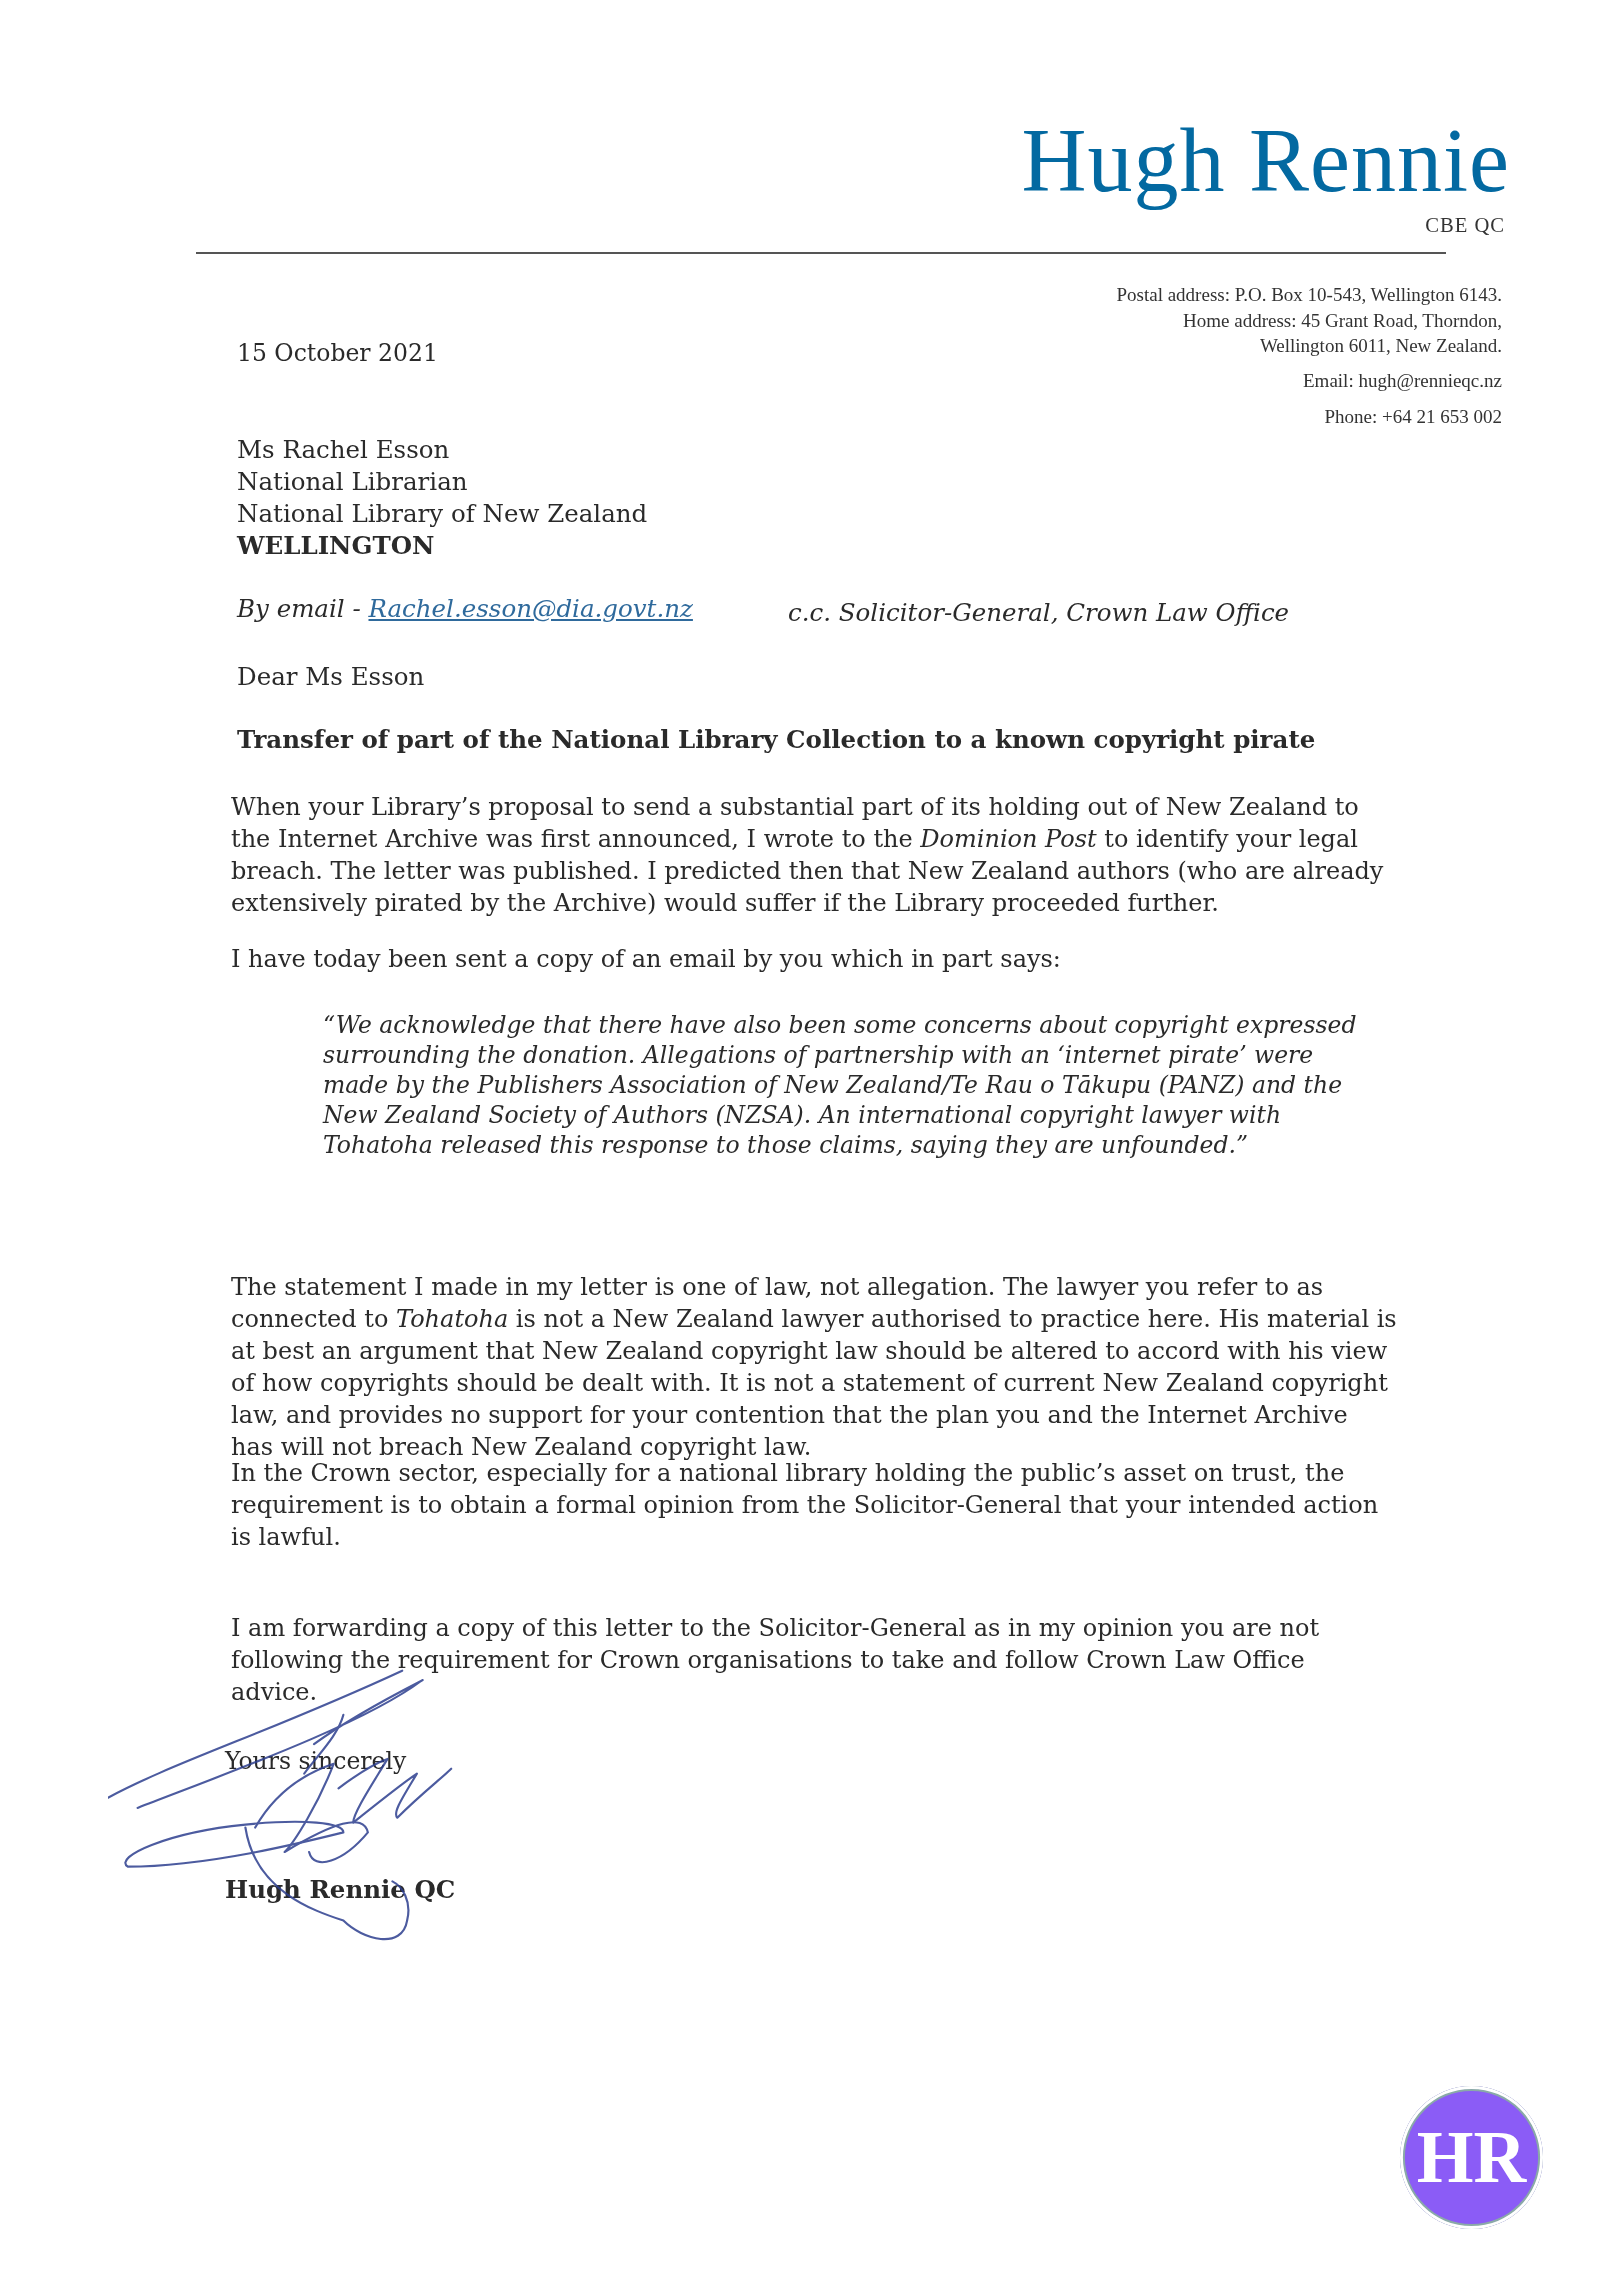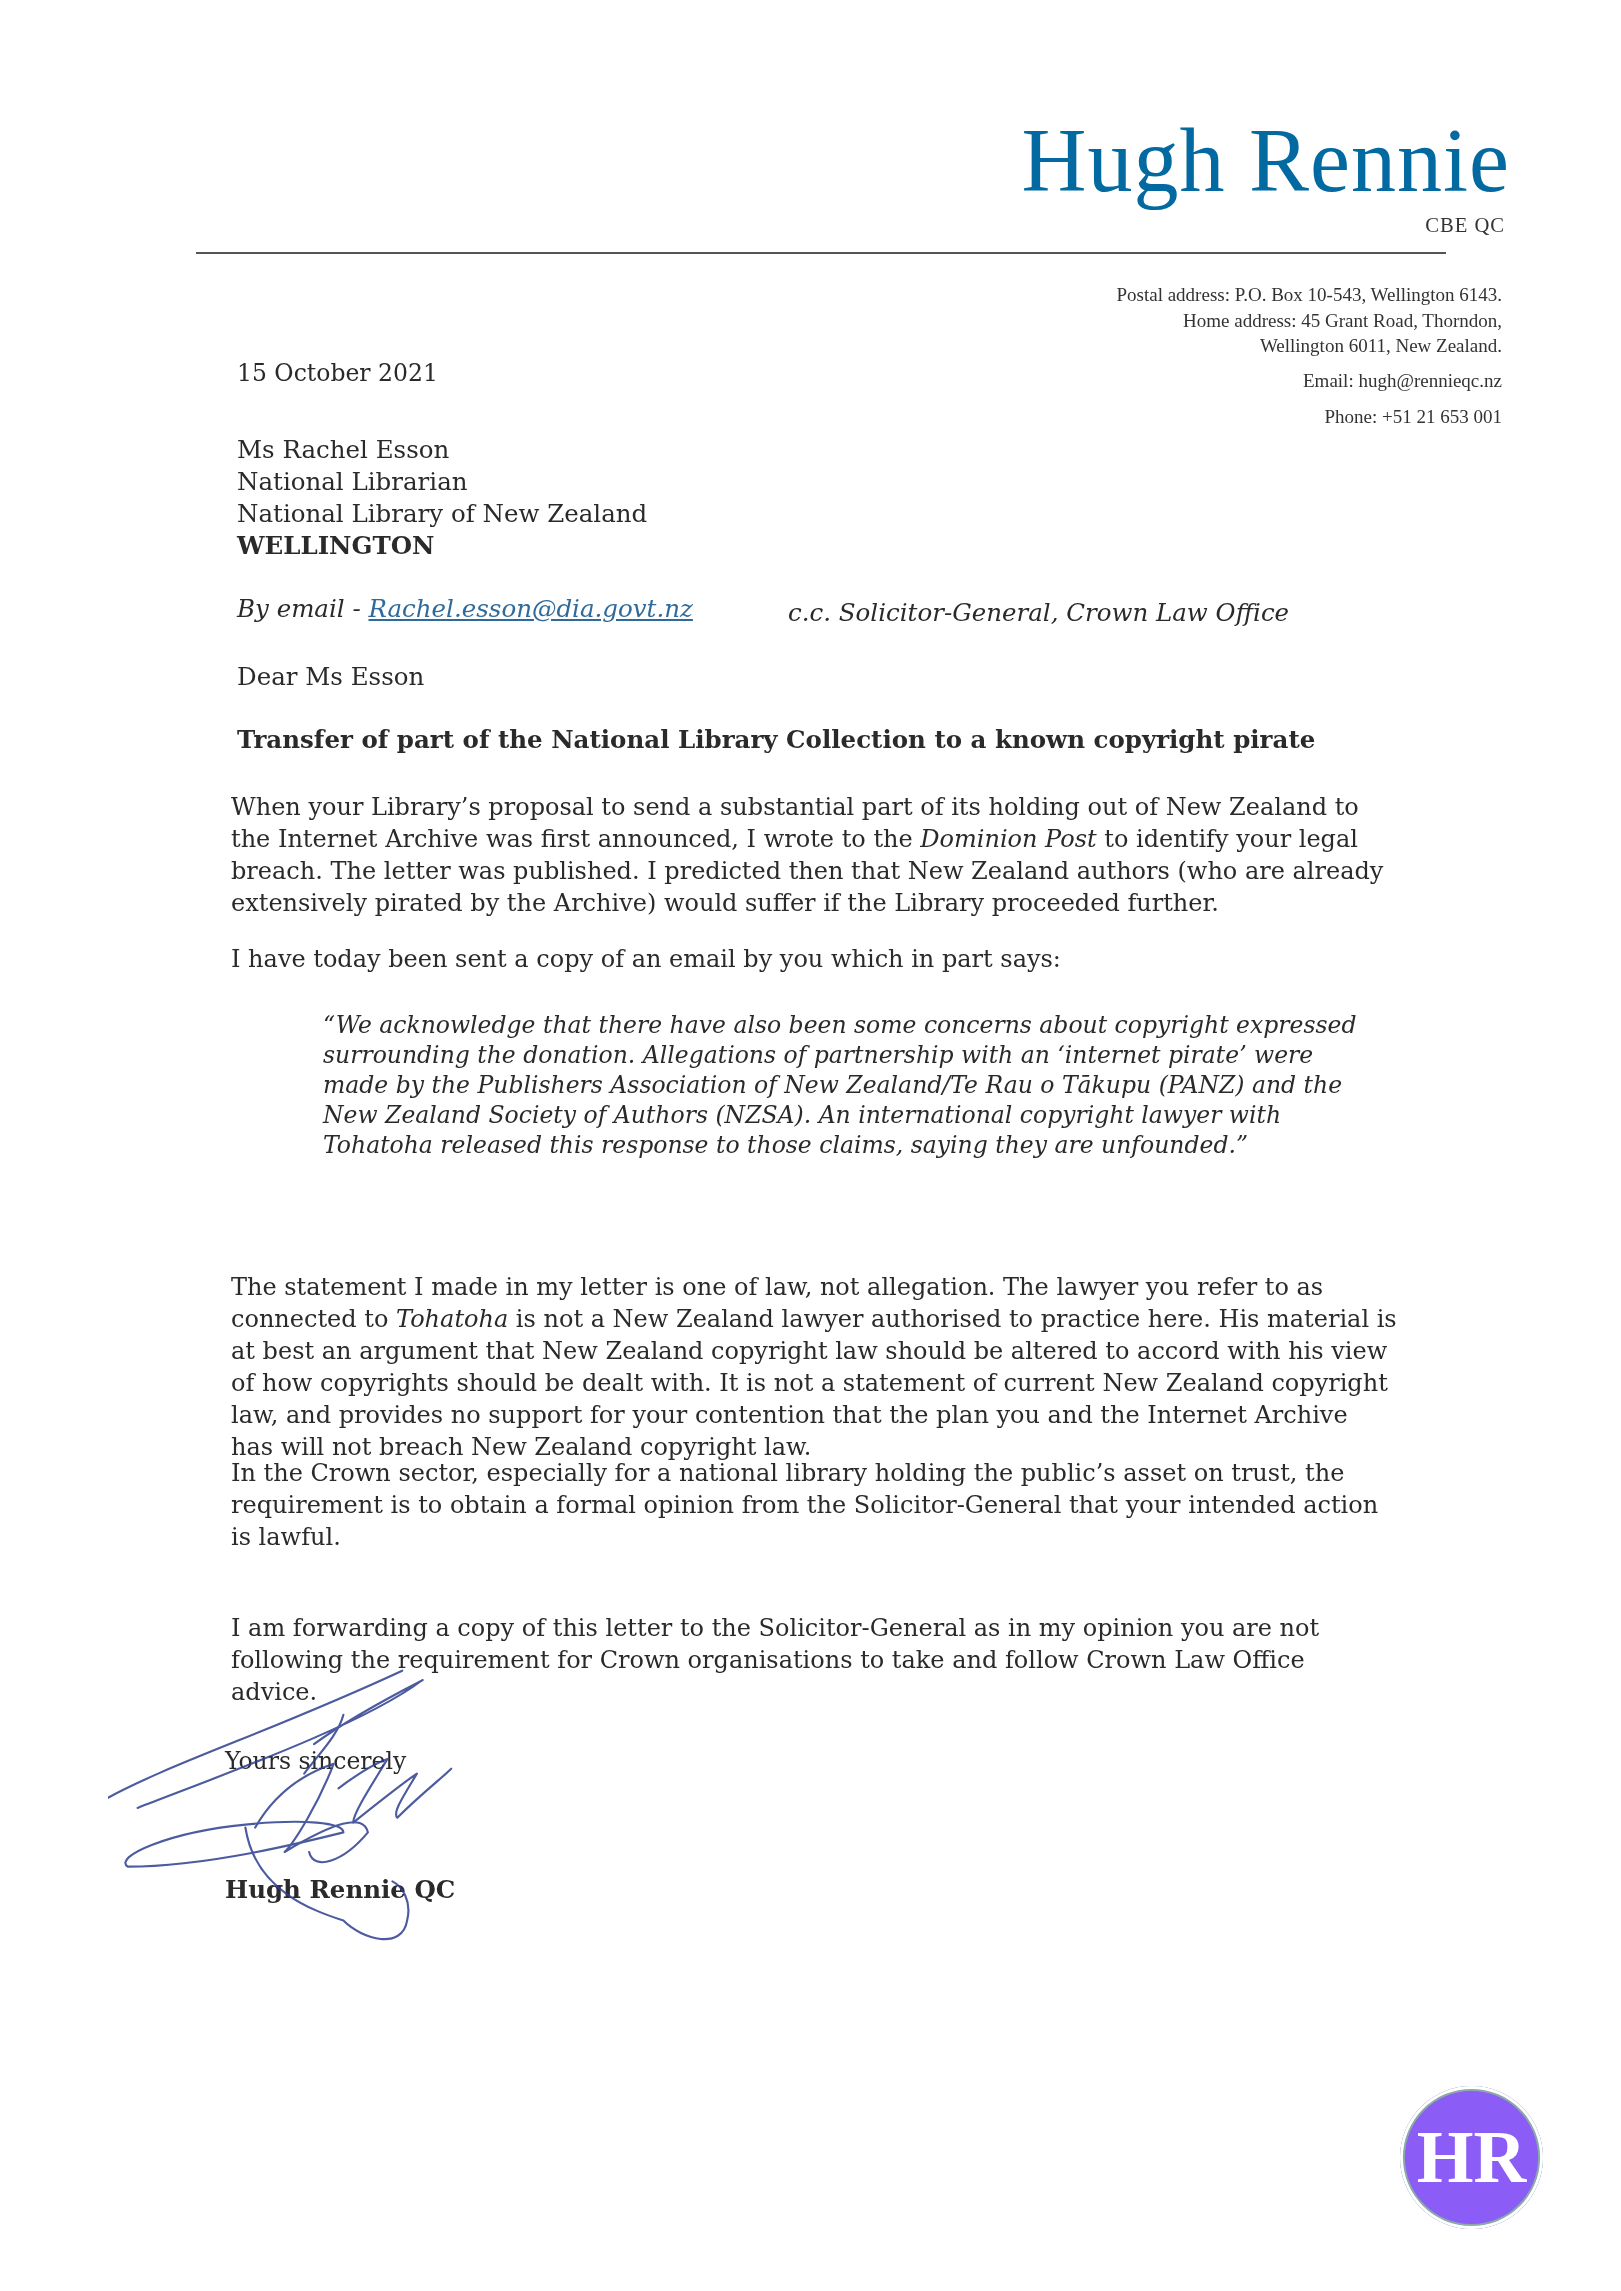--- a/index.html
+++ b/index.html
@@ -27,21 +27,21 @@
       border-top: 2px solid #555;
     }
     .contact {
       right: 119px; top: 282px; text-align: right;
       font-family: "Liberation Serif", serif;
       font-size: 19px; line-height: 25.5px; color: #333;
     }
     .contact .gap { height: 9.8px; }
 
     
-    .date { left: 237px; top: 339px; font-size: 23.5px; margin-top: 20px; }
+    .date { left: 237px; top: 339px; font-size: 23.5px; }
     .address { left: 237px; top: 434px; font-size: 24.5px; line-height: 32px; }
     .address .city { font-weight: bold; }
     .byline { left: 237px; top: 594px; font-size: 24.5px; font-style: italic; }
     .byline a { color: #2f6a9c; text-decoration: underline; }
     .cc { left: 788px; top: 598px; font-size: 24.5px; font-style: italic; }
     .salutation { left: 237px; top: 662px; font-size: 24.5px; }
     .subject { left: 237px; top: 725px; font-size: 24.5px; font-weight: bold; text-align: right; }
 
     .para {
       left: 231px; width: 1166px;
@@ -77,21 +77,21 @@
 <div class="abs postnominals">CBE QC</div>
 <div class="abs rule"></div>
 
 <div class="abs contact">
   <div>Postal address: P.O. Box 10-543, Wellington 6143.</div>
   <div>Home address: 45 Grant Road, Thorndon,</div>
   <div>Wellington 6011, New Zealand.</div>
   <div class="gap"></div>
   <div>Email: hugh@rennieqc.nz</div>
   <div class="gap"></div>
-  <div>Phone:  +51 21 653 001</div>
+  <div>Phone:  +64 21 653 002</div>
 </div>
 
 <div class="abs date">15 October 2021</div>
 
 <div class="abs address">
   <div>Ms Rachel Esson</div>
   <div>National Librarian</div>
   <div>National Library of New Zealand</div>
   <div class="city">WELLINGTON</div>
 </div>

